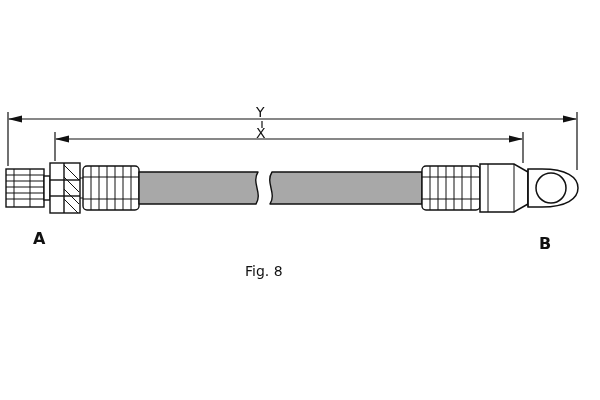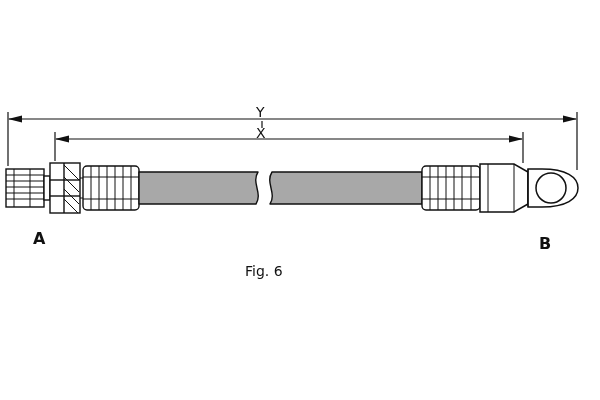--- a/index.html
+++ b/index.html
@@ -108,14 +108,14 @@
   </svg>
 
   <span class="label dim-label" style="left:256px;top:105px;">Y</span>
 
   <span class="label dim-label" style="left:256px;top:126px;">X</span>
 
   <span class="label part-label" style="left:33px;top:231px;">A</span>
 
   <span class="label part-label" style="left:539px;top:236px;">B</span>
 
-  <span class="label caption" style="left:245px;top:264px;">Fig. 6</span>
+  <span class="label caption" style="left:245px;top:264px;">Fig. 8</span>
 </div>
 
 </body></html>

